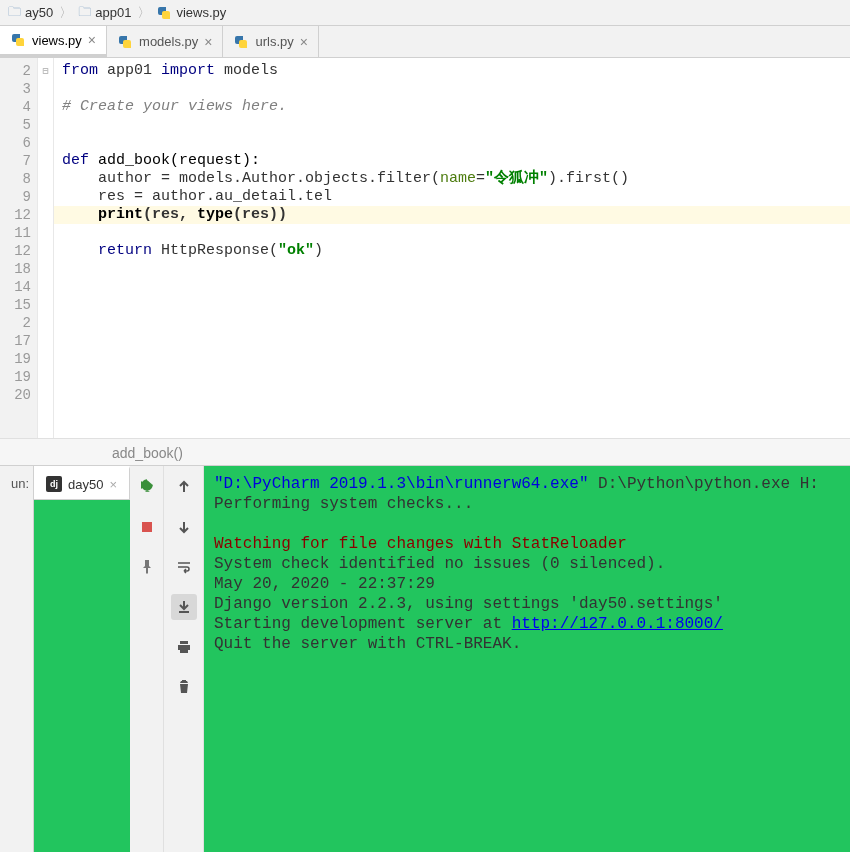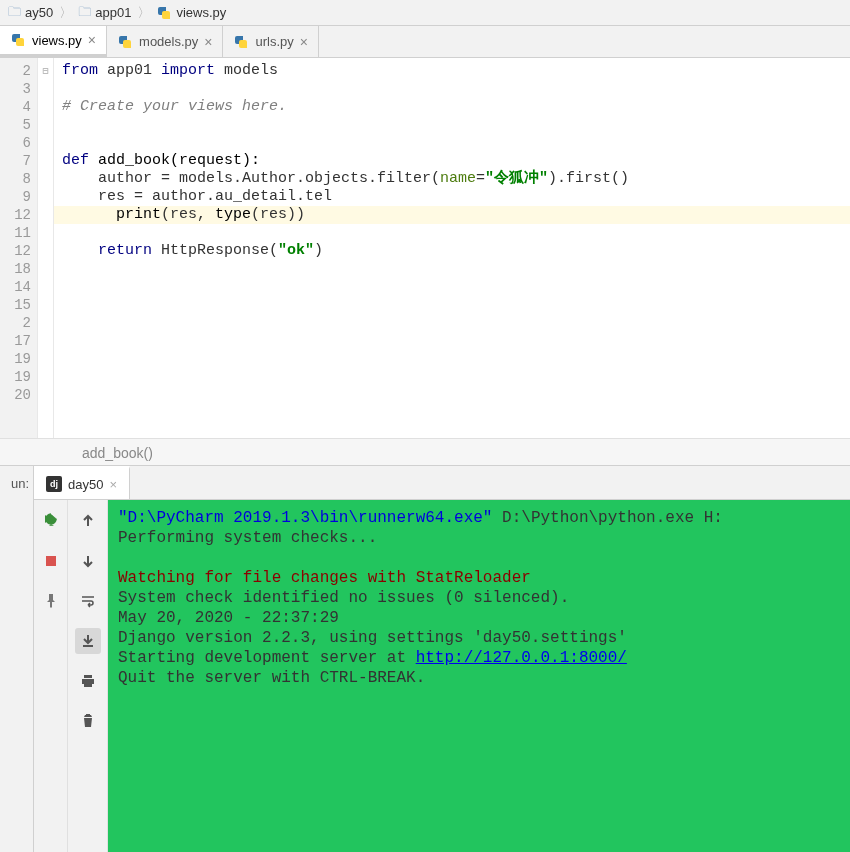--- a/index.html
+++ b/index.html
@@ -88,33 +88,33 @@
   flex: 1;
   font-family: "Consolas", "Courier New", monospace;
   font-size: 15px;
   line-height: 18px;
   padding: 4px 0 0 8px;
   white-space: pre;
   overflow: hidden;
   position: relative;
 }
 .code .line { height: 18px; }
-.code .hl { background: #fffae3; margin-left: -8px; padding-left: 26px; }
+.code .hl { background: #fffae3; margin-left: -8px; padding-left: 8px; font-weight: bold; }
 .kw { color: #000080; font-weight: normal; }
 .cm { color: #808080; font-style: italic; }
 .str { color: #008000; font-weight: bold; }
 .fn { color: #000; }
 .fncall { color: #000; }
 .arg { color: #4d7c0f; text-align: right; }
 .breadcrumb2 {
   height: 28px;
   background: #f6f6f6;
   border-top: 1px solid #e0e0e0;
   border-bottom: 1px solid #d0d0d0;
-  padding-left: 82px;
+  padding-left: 112px;
   line-height: 28px;
   color: #888;
   font-size: 14px;
 }
 .run-panel {
   display: flex;
   height: calc(852px - 26px - 32px - 380px - 28px);
   background: #22c55e;
 }
 .run-label-col {
@@ -178,21 +178,21 @@
   padding: 8px 10px;
   white-space: pre;
   overflow: hidden;
 }
 .console .blue { color: #0000dd; }
 .console .red { color: #8b0000; margin-top: 48px; }
 .console a { color: #0000ee; text-decoration: underline; }
 .run-right {
   flex: 1;
   display: flex;
-  flex-direction: column;
+  flex-direction: row;
   min-width: 0;
 }
 </style>
 </head>
 <body>
 
 <div class="breadcrumbs" id="bc">
     <span class="item">
       <span class="folder-icon">🗀</span>
       <span>ay50</span>

